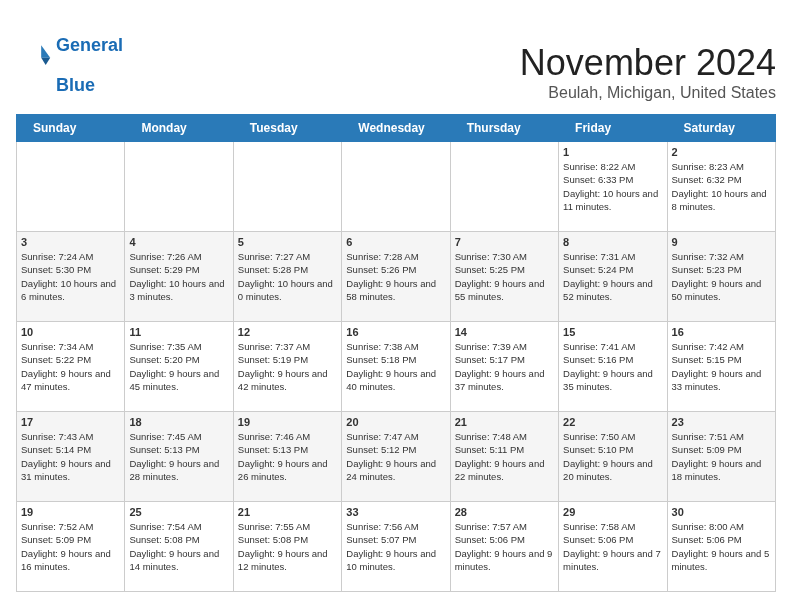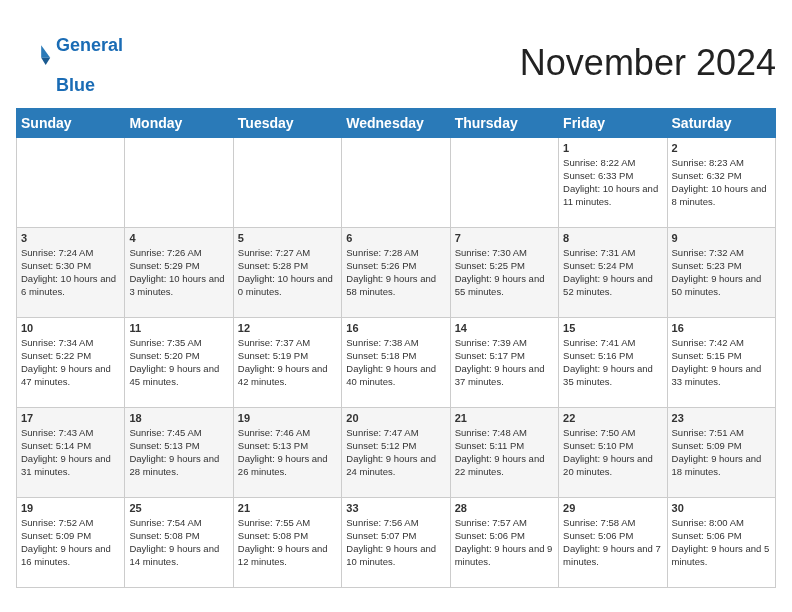--- a/index.html
+++ b/index.html
@@ -47,23 +47,23 @@
       font-size: 16px;
       color: #555;
     }
     table {
       width: 100%;
       border-collapse: collapse;
     }
     thead th {
       background: #2a7ab8;
       color: #fff;
-      font-size: 14px;
+      font-size: 12px;
       font-weight: bold;
-      padding: 6px 4px;
+      padding: 6px 16px;
       text-align: left;
       border: 1px solid #2a7ab8;
     }
     tbody td {
       border: 1px solid #ccc;
       vertical-align: top;
       padding: 4px;
       font-size: 10px;
       color: #333;
       width: 14.28%;
@@ -100,20 +100,21 @@
       <polygon points="28,8 38,22 28,22" fill="#2a7ab8"></polygon>
       <polygon points="28,22 38,22 33,30" fill="#1a5a90"></polygon>
     </svg>
     <div class="logo-text">
       <span class="logo-blue">General</span>
       <span class="logo-blue">Blue</span>
     </div>
   </div>
   <div class="title-block">
     <div class="month-title">November 2024</div>
+    <div class="location">Beulah, Michigan, United States</div>
   </div>
 </div>
 
 <table>
   <thead>
     <tr>
     <th>Sunday</th>
         <th>Monday</th>
         <th>Tuesday</th>
         <th>Wednesday</th>

